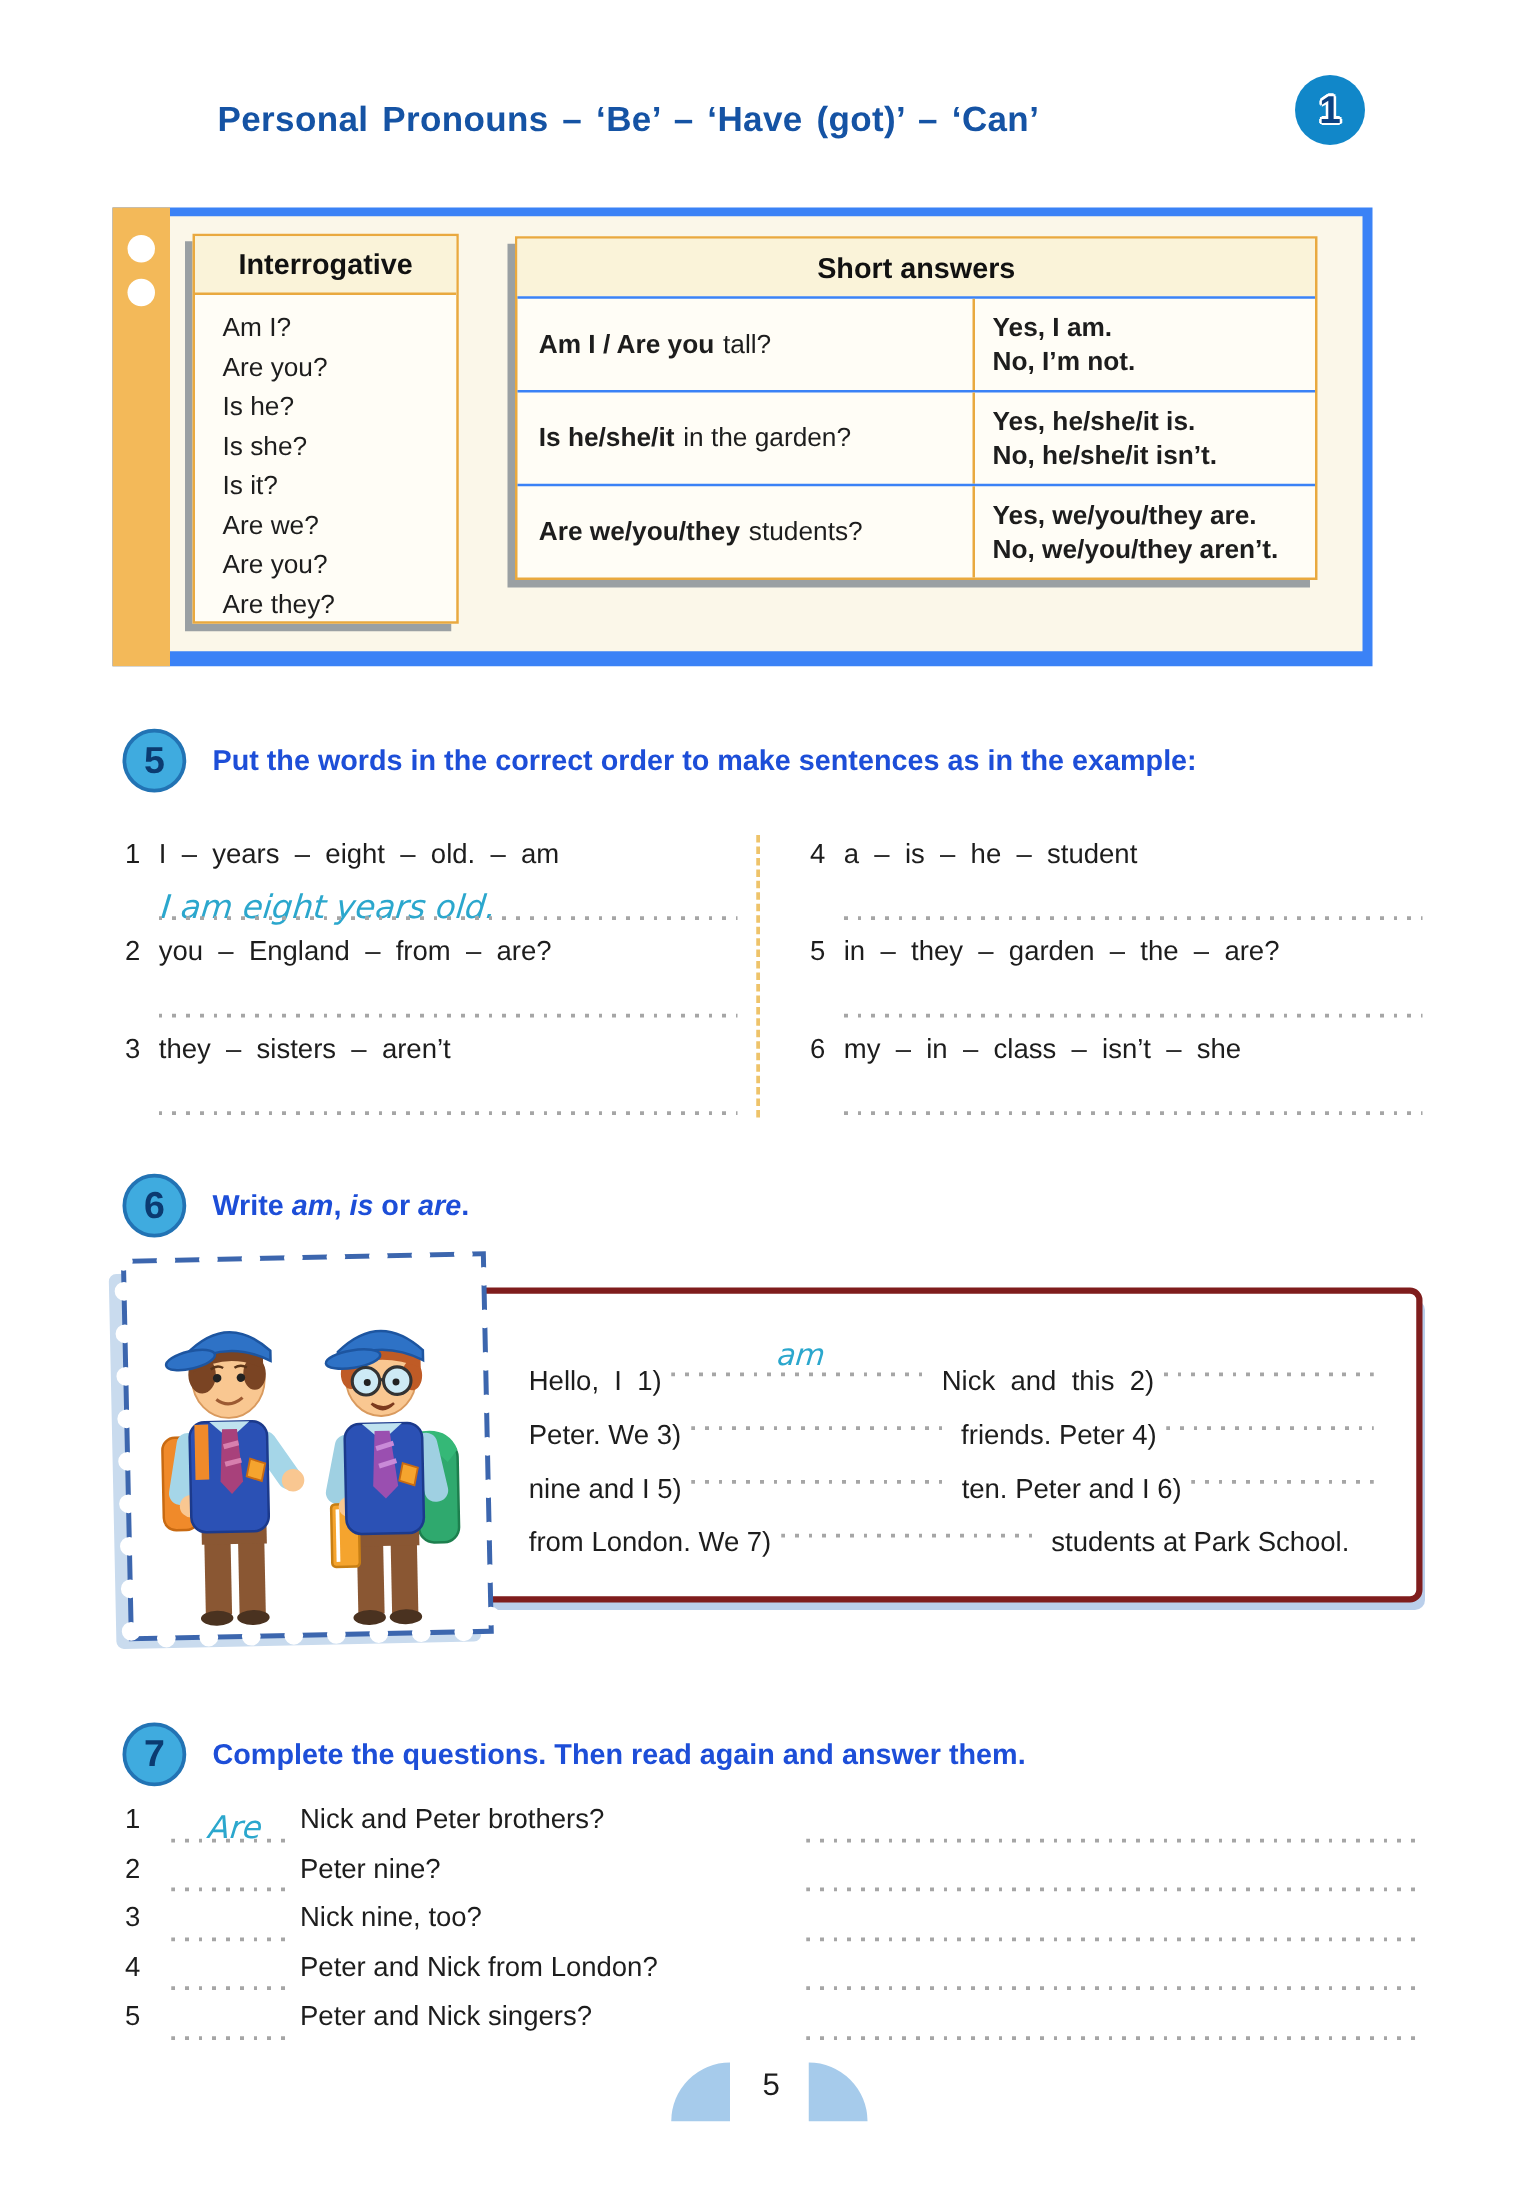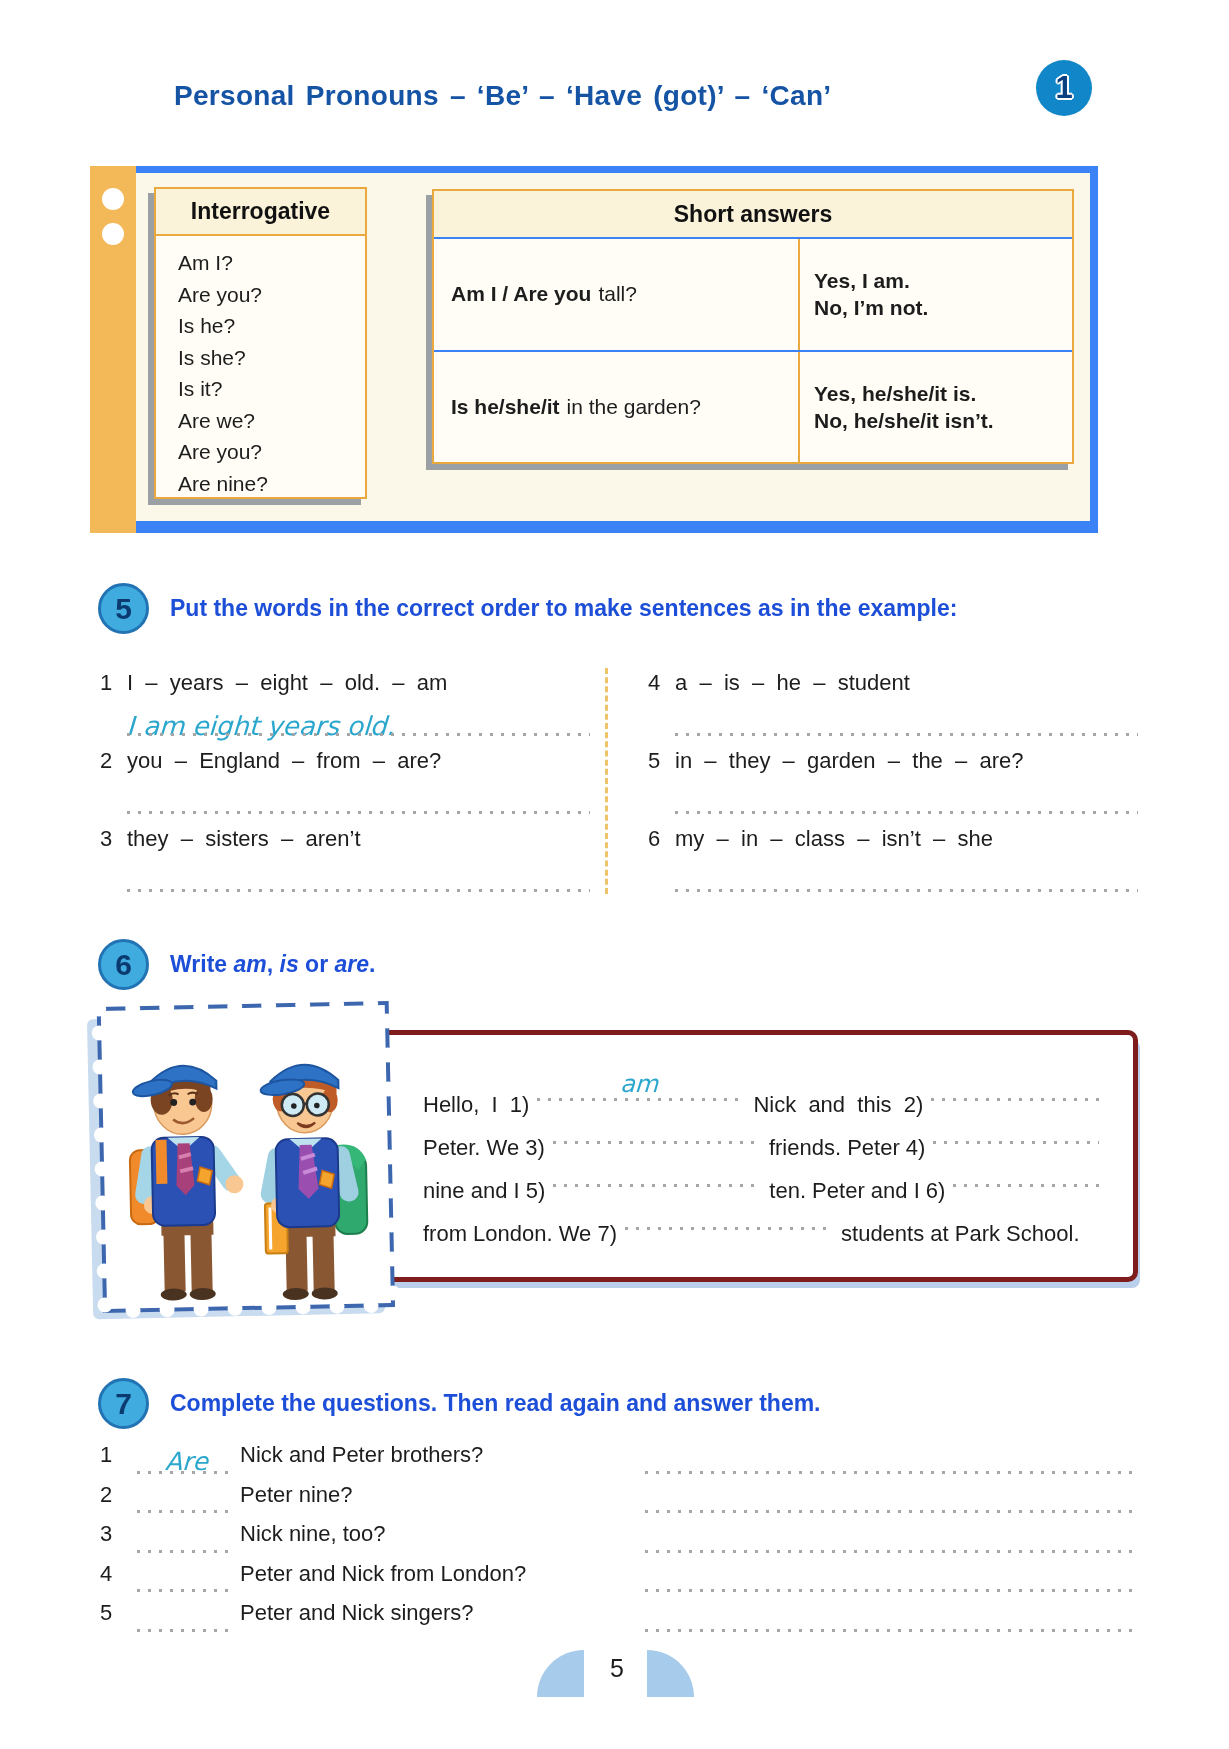--- a/index.html
+++ b/index.html
@@ -23,21 +23,21 @@
   .panel { position:absolute; left:90px; top:166px; width:1008px; height:367px; background:#3b82f6; }
   .panel-band { position:absolute; left:0; top:0; bottom:0; width:46px; background:#f3b959; }
   .panel-inner { position:absolute; left:46px; top:7px; right:8px; bottom:12px; background:#fbf7e9; }
   .hole { position:absolute; width:22px; height:22px; border-radius:50%; background:#ffffff; left:12px; }
   .hole.h1 { top:22px; } .hole.h2 { top:57px; }
   .gtable { position:absolute; background:#fffdf6; border:2px solid #e9a93f; box-shadow:-6px 6px 0 0 #9aa0a3; }
   .t-int { left:64px; top:21px; width:213px; height:312px; }
   .t-head { height:47px; display:flex; align-items:center; justify-content:center;
     font-size:23px; font-weight:bold; background:#faf3d9; border-bottom:2px solid #e9a93f; color:#111; }
   .t-int-body { padding:11px 0 0 22px; font-size:21px; line-height:31.5px; }
-  .t-sa { left:322px; top:23px; width:642px; height:275px; display:flex; flex-direction:column;margin-left:20px; }
+  .t-sa { left:322px; top:23px; width:642px; height:275px; display:flex; flex-direction:column; }
   .sa-row { display:flex; border-top:2px solid #3b82f6; flex:1; }
   .sa-q { width:364px; padding-left:17px; display:flex; align-items:center; font-size:21px; }
   .sa-q .r { margin-left:7px; }
   .sa-a { flex:1; border-left:2px solid #e9a93f; padding-left:14px; display:flex;
     flex-direction:column; justify-content:center; font-weight:bold; font-size:21px; line-height:27px; }
   .bold { font-weight:bold; }
   
   .ex-head { position:absolute; display:flex; align-items:center; gap:21px; }
   .badge {
     width:51px; height:51px; border-radius:50%; background:#3fabdf; border:3px solid #2273b4;
@@ -105,21 +105,21 @@
     <div class="gtable t-int">
       <div class="t-head">Interrogative</div>
       <div class="t-int-body">
         <div>Am I?</div>
         <div>Are you?</div>
         <div>Is he?</div>
         <div>Is she?</div>
         <div>Is it?</div>
         <div>Are we?</div>
         <div>Are you?</div>
-        <div>Are nine?</div>
+        <div>Are they?</div>
       </div>
     </div>
 
     <div class="gtable t-sa">
       <div class="t-head" style="border-bottom:none; flex:0 0 46px;">Short answers</div>
       <div class="sa-row">
         <div class="sa-q">
           <span class="bold">Am I / Are you</span>
           <span class="r">tall?</span>
         </div>
@@ -129,20 +129,30 @@
         </div>
       </div>
       <div class="sa-row">
         <div class="sa-q">
           <span class="bold">Is he/she/it</span>
           <span class="r">in the garden?</span>
         </div>
         <div class="sa-a">
           <div>Yes, he/she/it is.</div>
           <div>No, he/she/it isn’t.</div>
+        </div>
+      </div>
+      <div class="sa-row">
+        <div class="sa-q">
+          <span class="bold">Are we/you/they</span>
+          <span class="r">students?</span>
+        </div>
+        <div class="sa-a">
+          <div>Yes, we/you/they are.</div>
+          <div>No, we/you/they aren’t.</div>
         </div>
       </div>
     </div>
   </div>
 
   <div class="ex-head" style="left:98px; top:583px;">
     <div class="badge">5</div>
     <div class="ex-title">Put the words in the correct order to make sentences as in the example:</div>
   </div>
 

